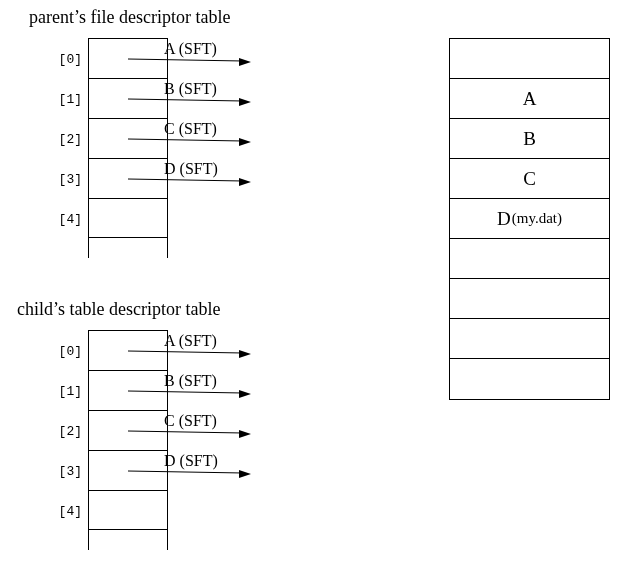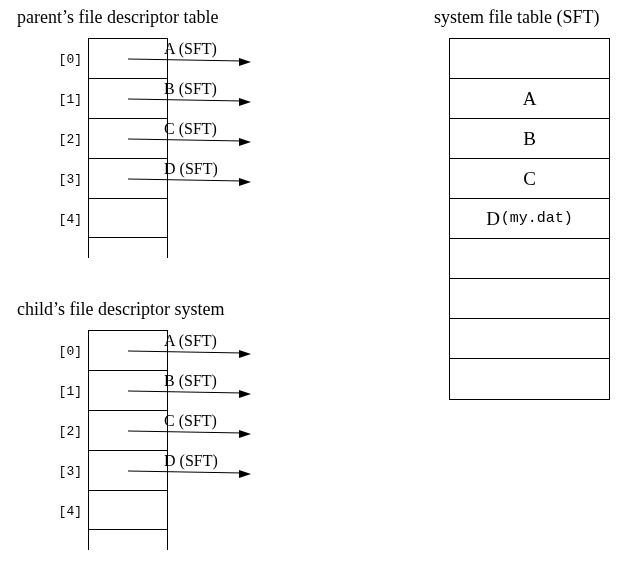--- a/index.html
+++ b/index.html
@@ -67,34 +67,34 @@
     display: flex;
     align-items: center;
     justify-content: center;
     font-size: 19px;
   }
   .sft-row:last-child { height: 40px; border-bottom: none; }
   .sft-file {
     font-family: "Liberation Mono", monospace;
     font-size: 15px;
   }
-  .sft-file:not(:empty) { margin-left: 1px; }
+  .sft-file:not(:empty) { margin-left: 1px; font-family: Liberation Serif, serif; }
   .arrows-layer {
     position: absolute;
     left: 0;
     top: 0;
     pointer-events: none;
   }
 </style>
 </head>
 <body>
 
 <div class="canvas">
 
-  <div class="diagram-title" style="left:17px; top:7px;">parent’s file descriptor table</div>
+  <div class="diagram-title" style="left:29px; top:7px;">parent’s file descriptor table</div>
 
   <div class="fd-frame" style="top:38px;">
     <div class="fd-row"></div>
     <div class="fd-row"></div>
     <div class="fd-row"></div>
     <div class="fd-row"></div>
     <div class="fd-row"></div>
   </div>
   <div class="fd-tail" style="top:238px;"></div>
 
@@ -102,21 +102,21 @@
   <div class="fd-index" style="top:92px;">[1]</div>
   <div class="fd-index" style="top:132px;">[2]</div>
   <div class="fd-index" style="top:172px;">[3]</div>
   <div class="fd-index" style="top:212px;">[4]</div>
 
   <div class="pointer-label" style="top:40px;">A (SFT)</div>
   <div class="pointer-label" style="top:80px;">B (SFT)</div>
   <div class="pointer-label" style="top:120px;">C (SFT)</div>
   <div class="pointer-label" style="top:160px;">D (SFT)</div>
 
-  <div class="diagram-title" style="left:17px; top:299px;">child’s file descriptor system</div>
+  <div class="diagram-title" style="left:17px; top:299px;">child’s table descriptor table</div>
 
   <div class="fd-frame" style="top:330px;">
     <div class="fd-row"></div>
     <div class="fd-row"></div>
     <div class="fd-row"></div>
     <div class="fd-row"></div>
     <div class="fd-row"></div>
   </div>
   <div class="fd-tail" style="top:530px;"></div>
 
@@ -124,21 +124,20 @@
   <div class="fd-index" style="top:384px;">[1]</div>
   <div class="fd-index" style="top:424px;">[2]</div>
   <div class="fd-index" style="top:464px;">[3]</div>
   <div class="fd-index" style="top:504px;">[4]</div>
 
   <div class="pointer-label" style="top:332px;">A (SFT)</div>
   <div class="pointer-label" style="top:372px;">B (SFT)</div>
   <div class="pointer-label" style="top:412px;">C (SFT)</div>
   <div class="pointer-label" style="top:452px;">D (SFT)</div>
 
-  <div class="diagram-title" style="left:434px; top:7px;">system file table (SFT)</div>
 
   <div class="sft-frame">
     <div class="sft-row">
       <span></span>
         <span class="sft-file"></span>
     </div>
     <div class="sft-row">
       <span>A</span>
         <span class="sft-file"></span>
     </div>

